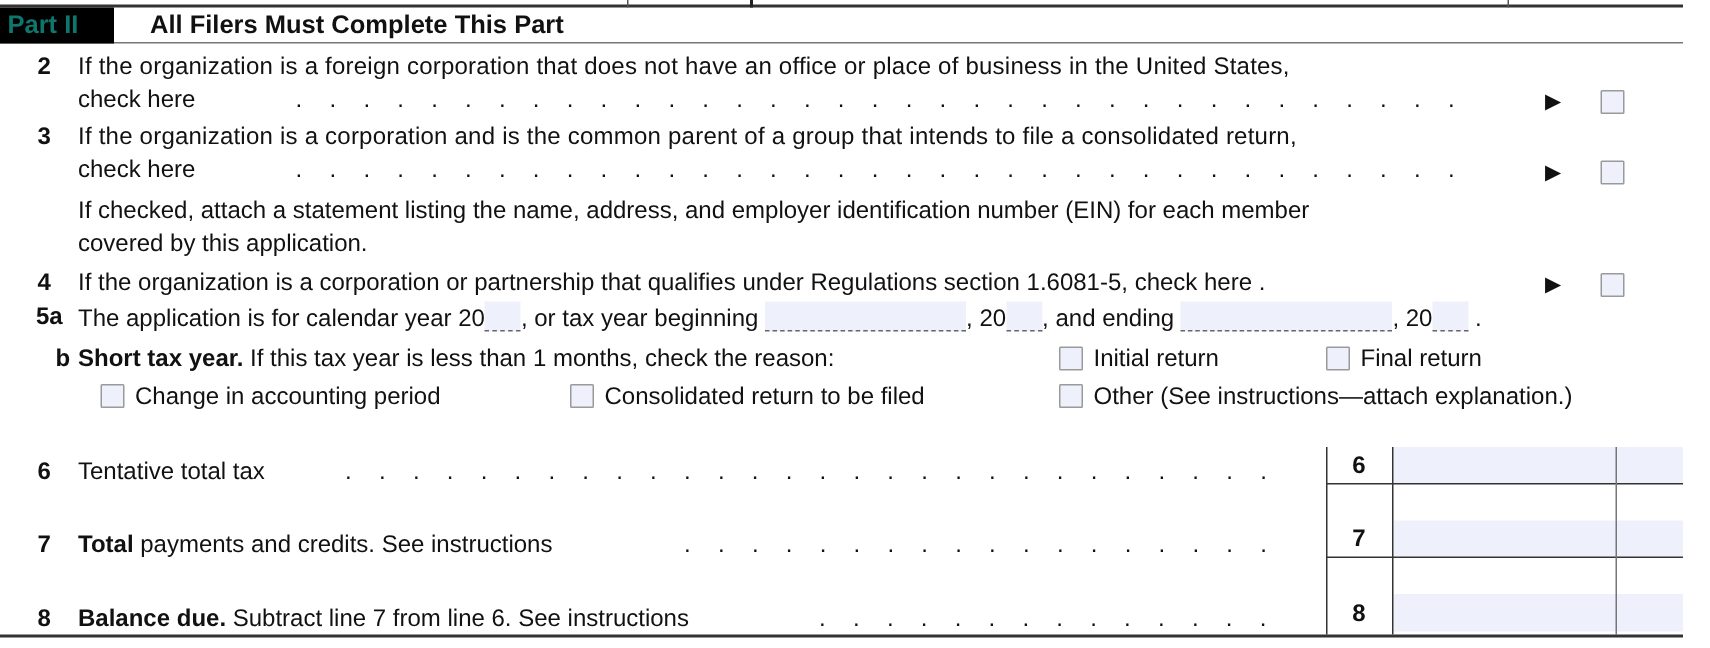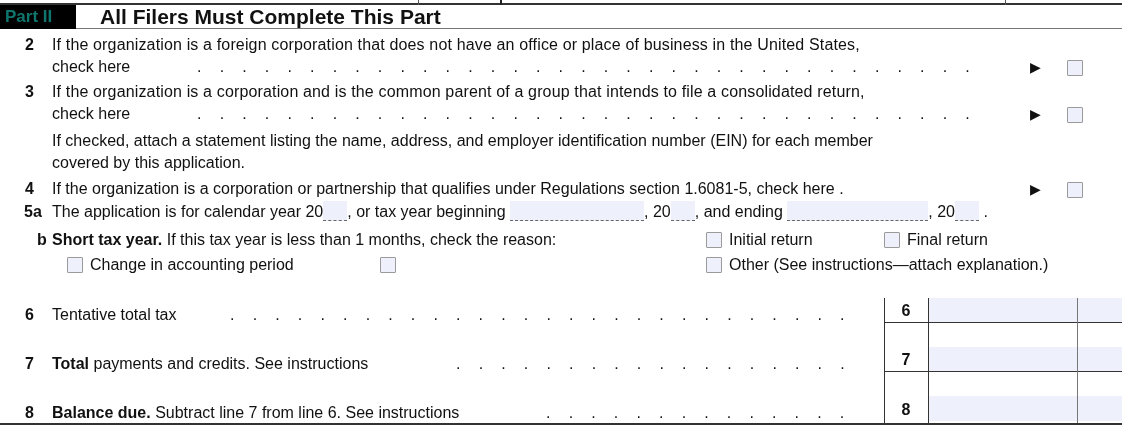--- a/index.html
+++ b/index.html
@@ -6,21 +6,21 @@
     html, body { width: 1140px; height: 432px; background: #fff; overflow: hidden; }
     body { font-family: "Liberation Sans", sans-serif; color: #111; font-size: 16px; position: relative; }
 
     .top-frag { position: absolute; top: 0; left: 0; width: 1122px; height: 5px; border-bottom: 2px solid #333; }
     .top-frag .v1 { position: absolute; left: 418px; top: -2px; width: 1px; height: 7px; background: #555; }
     .top-frag .v2 { position: absolute; left: 500px; top: -2px; width: 2px; height: 7px; background: #222; }
     .top-frag .v3 { position: absolute; left: 1005px; top: -2px; width: 1px; height: 7px; background: #555; }
 
     .part-header { position: absolute; top: 5px; left: 0; width: 1122px; height: 24px; border-bottom: 1px solid #777; display: flex; align-items: center; }
     .part-badge { background: #000; color: #0f766e; font-weight: bold; font-size: 17px; height: 24px; line-height: 24px; padding: 0 6px 0 5px; width: 76px; }
-    .part-title { font-weight: bold; font-size: 21px; margin-left: 24px; }
+    .part-title { font-weight: bold; font-size: 17px; margin-left: 24px; }
 
     .line { position: absolute; left: 0; width: 1140px; font-size: 16px; line-height: 22px; }
     .lnum { position: absolute; left: 0; width: 50px; text-align: center; font-weight: bold; }
     .ltext { position: absolute; left: 52px; white-space: nowrap; }
     .justify { letter-spacing: 0.15px; }
     .dots { position: absolute; white-space: nowrap; letter-spacing: 0; }
     .dots span { display: inline-block; width: 22.6px; text-align: center; }
     .arrow { position: absolute; font-size: 14px; }
     .cb { position: absolute; width: 16px; height: 16px; background: #eef1fb; border: 1px solid #9a9a9a; border-radius: 1px; }
     .cb-inline { display: inline-block; width: 16px; height: 16px; background: #eef1fb; border: 1px solid #9a9a9a; border-radius: 1px; vertical-align: -3px; margin-right: 7px; }
@@ -110,21 +110,21 @@
   </span>
   <span style="position:absolute;left:884px;">
     <span class="cb-inline"></span><span>Final return</span>
   </span>
 </div>
 <div class="line" style="top:254px;">
   <span style="position:absolute;left:67px;">
     <span class="cb-inline"></span><span>Change in accounting period</span>
   </span>
   <span style="position:absolute;left:380px;">
-    <span class="cb-inline"></span>
+    <span class="cb-inline"></span><span>Consolidated return to be filed</span>
   </span>
   <span style="position:absolute;left:706px;">
     <span class="cb-inline"></span><span>Other (See instructions—attach explanation.)</span>
   </span>
 </div>
 
 <div class="line" style="top:304px;">
   <span class="lnum" style="width:64px;left:0;text-align:left;padding-left:25px;">6</span>
   <span class="ltext">Tentative total tax</span>
   <span class="dots" style="left:221px;">

